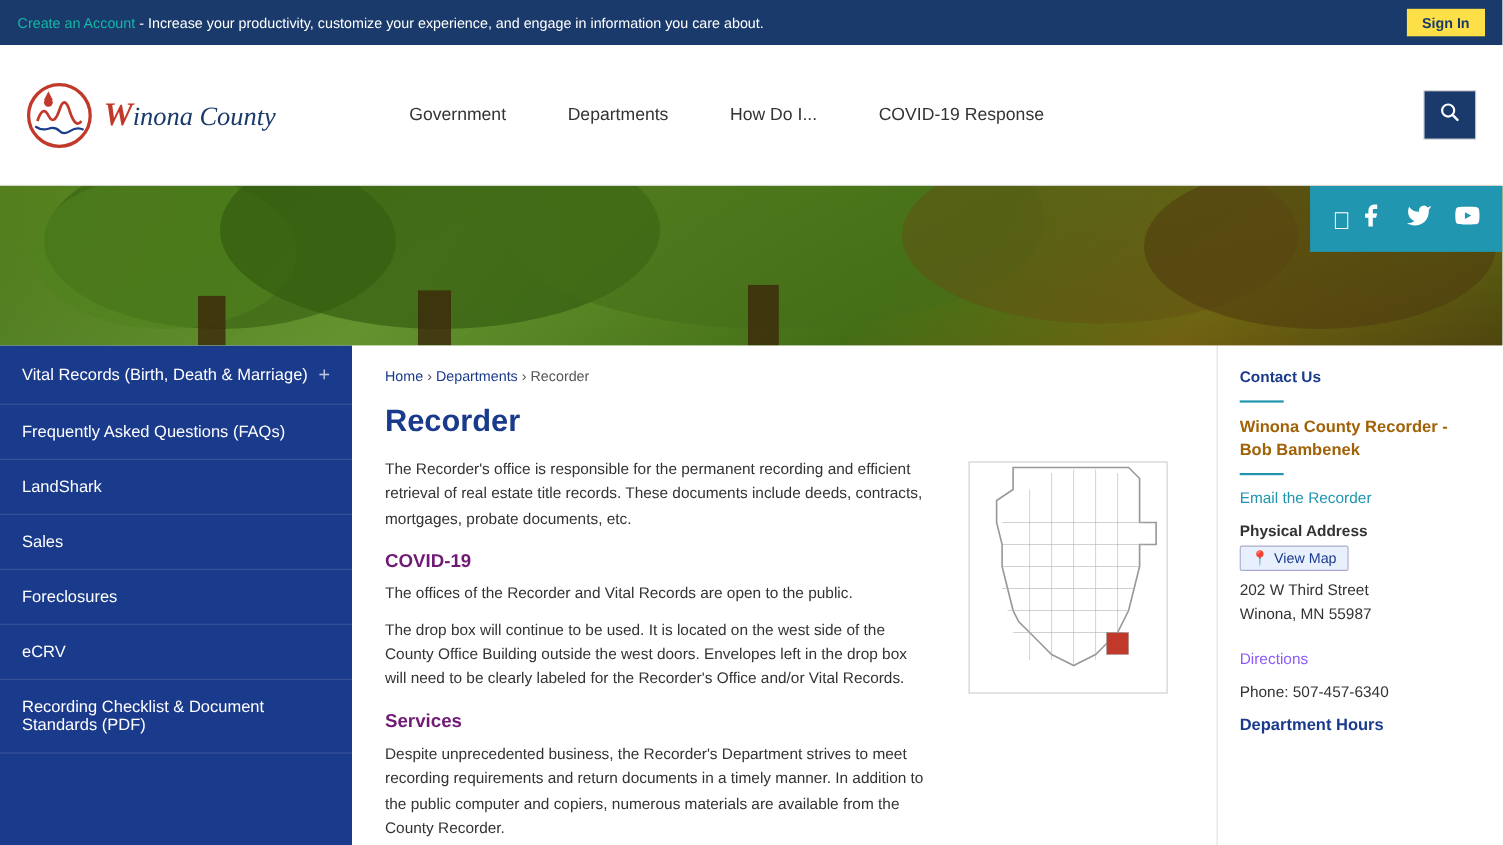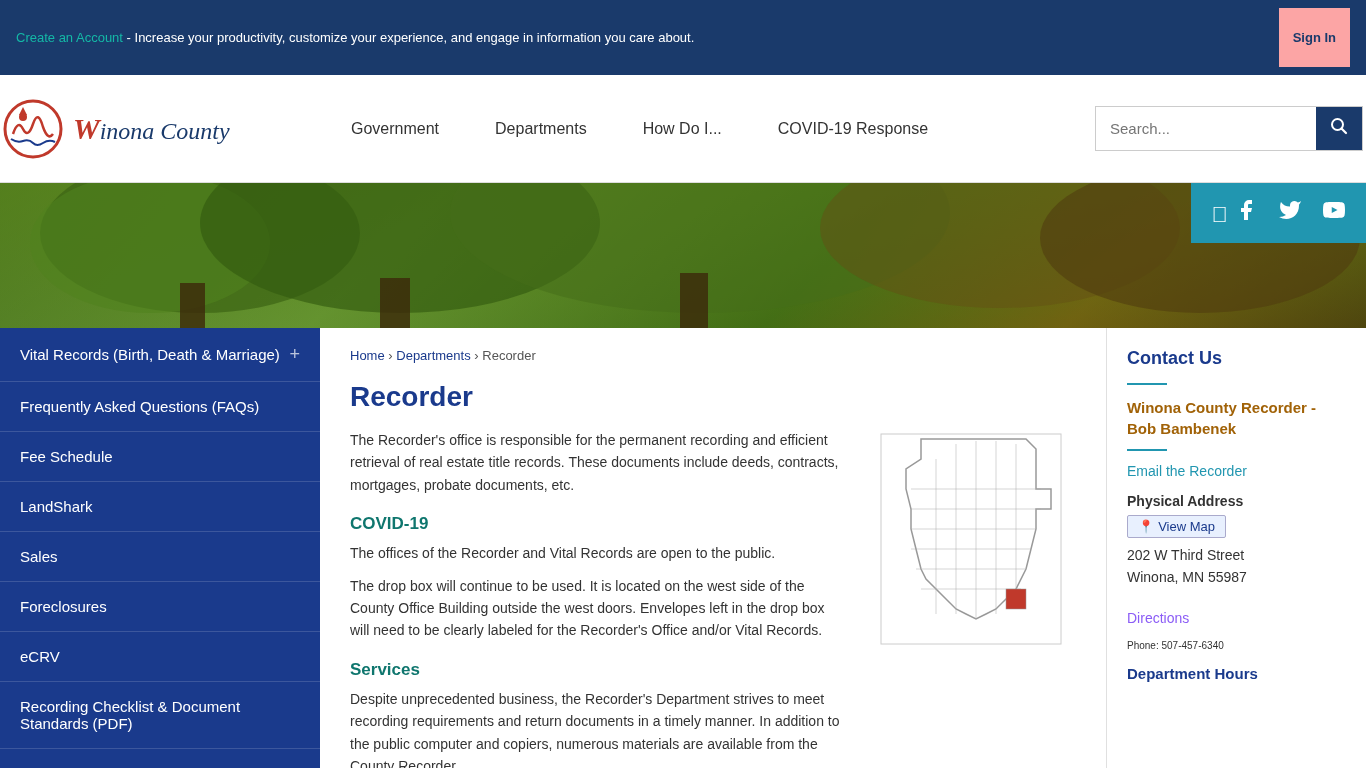--- a/index.html
+++ b/index.html
@@ -10,36 +10,36 @@
       background-color: #1a3a6b;
       color: #fff;
       padding: 8px 16px;
       font-size: 13px;
       display: flex;
       justify-content: space-between;
       align-items: center;
     }
     .top-banner a { color: #14b8a6; text-decoration: none; font-weight: normal; }
     .sign-in-btn {
-      background: #fca5a5;
+      background: #fde047;
       color: #1a3a6b;
       border: none;
-      padding: 22px 14px;
+      padding: 5px 14px;
       font-size: 13px;
       font-weight: bold;
       cursor: pointer;
     }
 
     
     .header {
       background: #fff;
       display: flex;
       align-items: center;
-      padding: 10px 3px;
-      height: 108px;
+      padding: 10px 24px;
+      height: 128px;
       border-bottom: 1px solid #ddd;
     }
     .logo-area {
       display: flex;
       align-items: center;
       margin-right: 40px;
       min-width: 280px;
     }
     .logo-icon {
       width: 60px;
@@ -172,21 +172,21 @@
     }
     .content-text {
       flex: 1;
     }
     .content-map {
       width: 200px;
       flex-shrink: 0;
     }
 
     .section-title {
-      color: #0f766e;
+      color: #701a75;
       font-size: 17px;
       font-weight: bold;
       margin: 18px 0 8px 0;
     }
     .content-text p {
       font-size: 14px;
       line-height: 1.6;
       color: #333;
       margin-bottom: 10px;
     }
@@ -200,21 +200,21 @@
     
     .right-sidebar {
       width: 260px;
       flex-shrink: 0;
       padding: 20px 20px;
       background: #fff;
       border-left: 1px solid #e0e0e0;
     }
     .contact-title {
       color: #1a3a8c;
-      font-size: 18px;
+      font-size: 14px;
       font-weight: bold;
       margin-bottom: 14px;
     }
     .contact-name {
       color: #a16207;
       font-weight: bold;
       font-size: 15px;
       margin-bottom: 10px;
       line-height: 1.4;
     }
@@ -251,21 +251,21 @@
       margin-bottom: 21px;
     }
     .directions-link {
       color: #8b5cf6;
       text-decoration: none;
       font-size: 14px;
       display: block;
       margin-bottom: 14px;
     }
     .phone-text {
-      font-size: 10px;
+      font-size: 14px;
       color: #333;
       margin-bottom: 14px;
     }
     .dept-hours-title {
       color: #1a3a8c;
       font-weight: bold;
       font-size: 15px;
     }
     .divider {
       border: none;
@@ -300,21 +300,20 @@
   </div>
 
   <nav class="nav">
     <a class="nav-item">Government</a>
     <a class="nav-item">Departments</a>
     <a class="nav-item">How Do I...</a>
     <a class="nav-item">COVID-19 Response</a>
   </nav>
 
   <div class="search-area">
-    <input class="search-input" type="text" placeholder="Search..." style="">
     <button class="search-btn">
       <svg width="18" height="18" viewBox="0 0 18 18" fill="none" xmlns="http://www.w3.org/2000/svg">
         <circle cx="7.5" cy="7.5" r="5.5" stroke="white" stroke-width="2"></circle>
         <line x1="11.5" y1="11.5" x2="16" y2="16" stroke="white" stroke-width="2.2" stroke-linecap="round"></line>
       </svg>
     </button>
   </div>
 </div>
 
 <div class="hero">
@@ -356,23 +355,20 @@
 
   <div class="sidebar">
     <div class="sidebar-item">
       <span>Vital Records (Birth, Death &amp; Marriage)</span>
       <span class="plus">+</span>
     </div>
     <div class="sidebar-item">
       <span>Frequently Asked Questions (FAQs)</span>
     </div>
     <div class="sidebar-item">
-      <span>Fee Schedule</span>
-    </div>
-    <div class="sidebar-item">
       <span>LandShark</span>
     </div>
     <div class="sidebar-item">
       <span>Sales</span>
     </div>
     <div class="sidebar-item">
       <span>Foreclosures</span>
     </div>
     <div class="sidebar-item">
       <span>eCRV</span>

